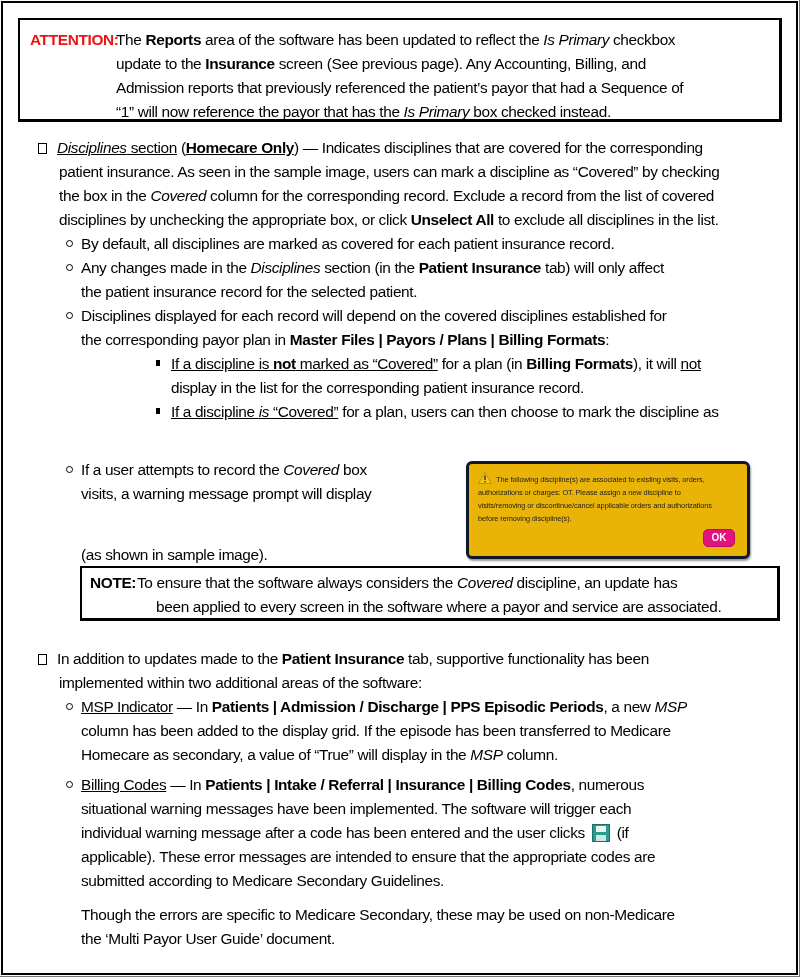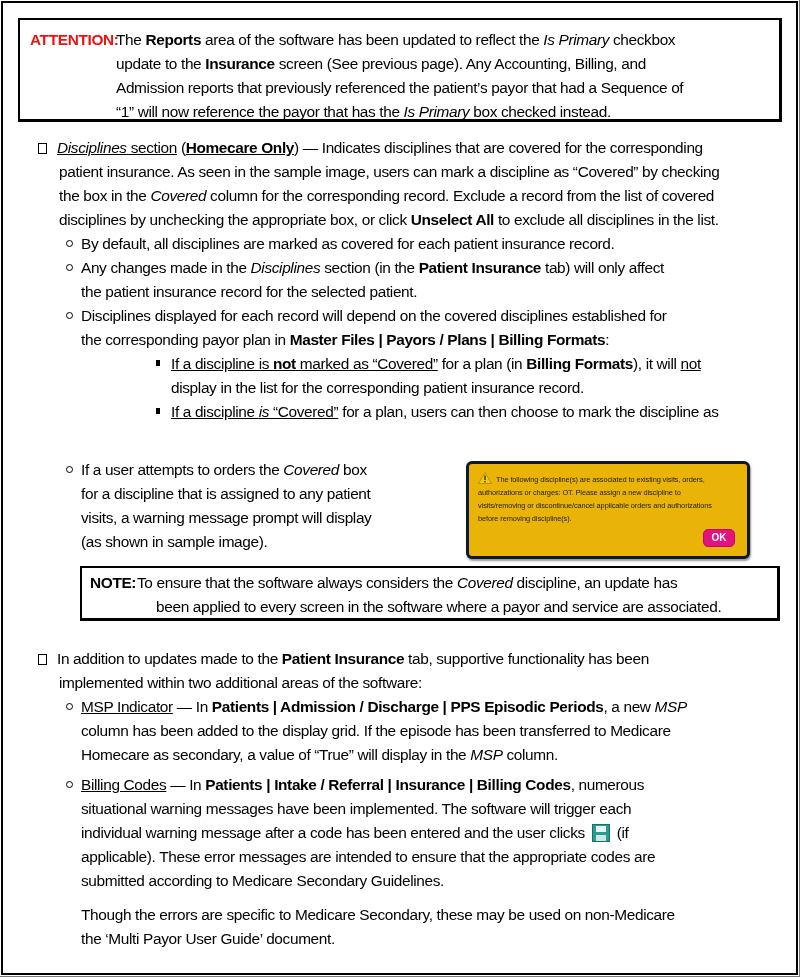--- a/index.html
+++ b/index.html
@@ -71,24 +71,23 @@
   <span class="line" style="padding-left:15px;"><span>the corresponding payor plan in </span><b>Master Files | Payors / Plans | Billing Formats</b><span>:</span></span>
 </div>
 
 <div class="section text" style="left:156px; top:352px;">
   <span class="line"><span class="sqr-bullet"></span><u><span>If a discipline is </span><b>not</b><span> marked as “Covered”</span></u><span> for a plan (in </span><b>Billing Formats</b><span>), it will </span><u>not</u></span>
   <span class="line" style="padding-left:15px;">display in the list for the corresponding patient insurance record.</span>
   <span class="line"><span class="sqr-bullet"></span><u><span>If a discipline </span><i>is</i><span> “Covered”</span></u><span> for a plan, users can then choose to mark the discipline as</span></span>
 </div>
 
 <div class="section text" style="left:66px; top:458px;">
-  <span class="line"><span class="circ-bullet"></span><span>If a user attempts to orders the </span><i>Covered</i><span> box</span></span>
-  <span class="line" style="padding-left:15px;">for a discipline that is assigned to any patient</span>
+  <span class="line"><span class="circ-bullet"></span><span>If a user attempts to record the </span><i>Covered</i><span> box</span></span>
   <span class="line" style="padding-left:15px;">visits, a warning message prompt will display</span>
-  <span class="line" style="padding-left:15px;">(as shown in sample image).</span>
+  <span class="line" style="padding-left:15px;margin-top:37px;">(as shown in sample image).</span>
 </div>
 
 <div class="dialog">
   <div class="dialog-text">
     <span class="line"><svg class="warn-icon" viewBox="0 0 14 12">
           <polygon points="7,0.5 13.5,11.5 0.5,11.5" fill="#f2c811" stroke="#b08a00" stroke-width="0.8"></polygon>
           <rect x="6.3" y="3.5" width="1.4" height="4.5" fill="#333"></rect>
           <rect x="6.3" y="9" width="1.4" height="1.4" fill="#333"></rect>
         </svg><span>The following discipline(s) are associated to existing visits, orders,</span></span>
     <span class="line">authorizations or charges: OT. Please assign a new discipline to</span>

